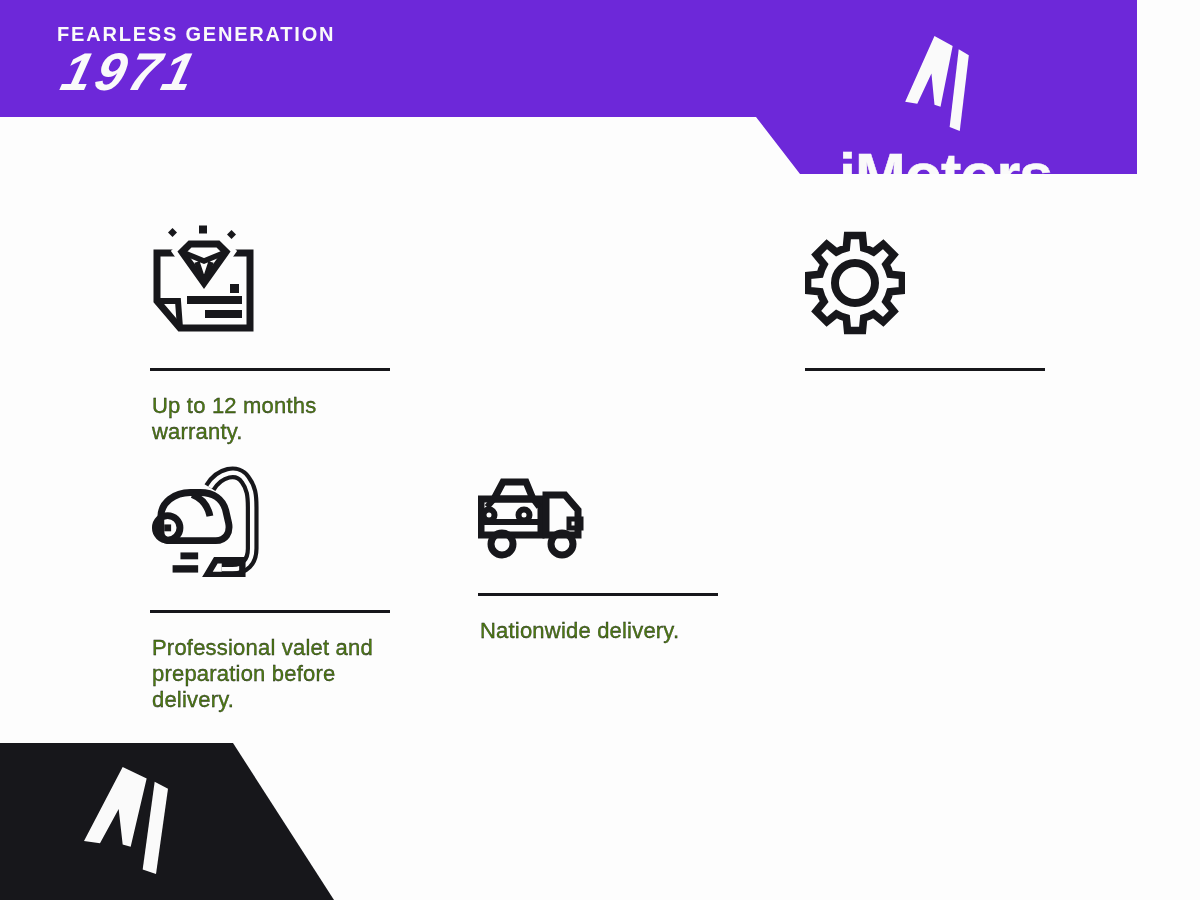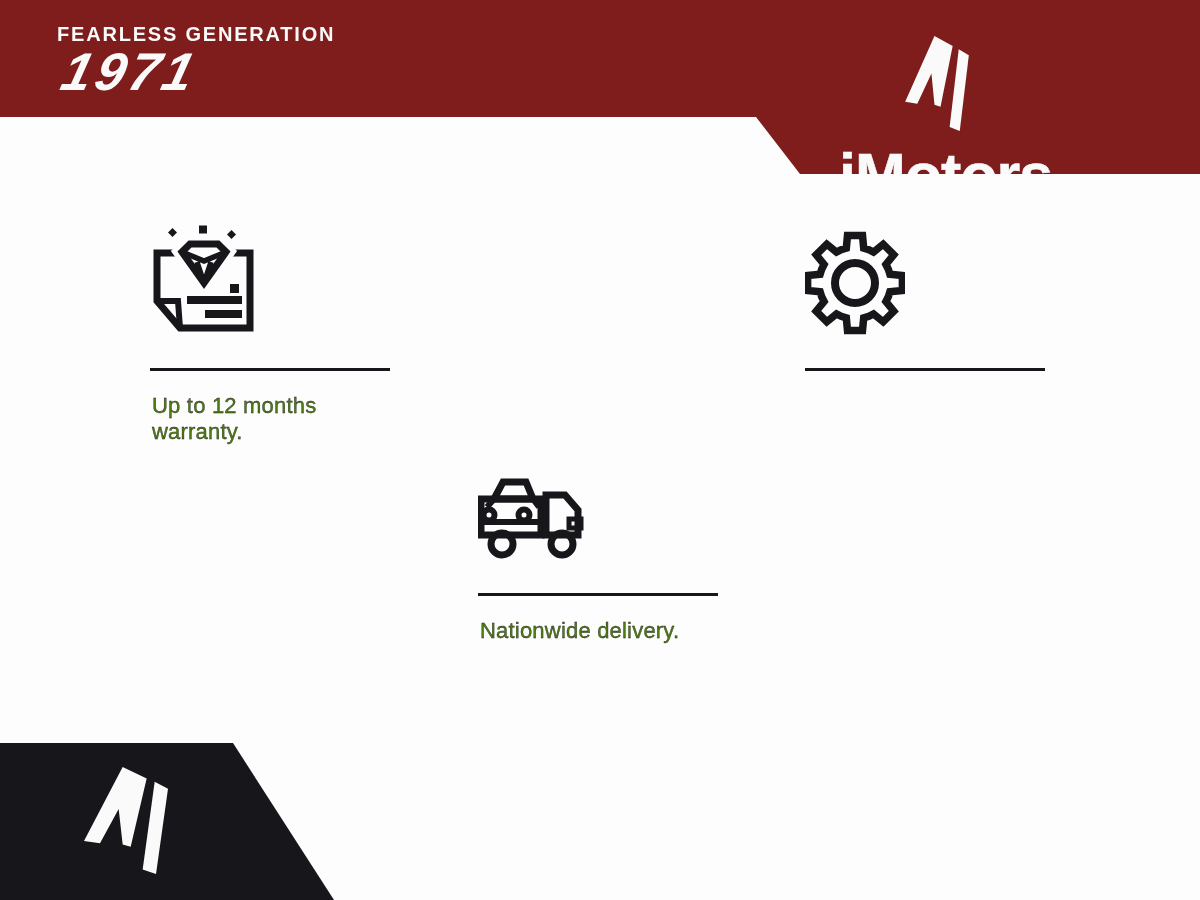--- a/index.html
+++ b/index.html
@@ -2,22 +2,23 @@
 <html><head>
 <meta charset="utf-8">
 <style>
   html,body{margin:0;padding:0;background:#e8e8e8;}
   .canvas{
     position:relative;width:1200px;height:900px;background:#fdfdfd;overflow:hidden;
     font-family:"Liberation Sans","DejaVu Sans",sans-serif;color:#1d1d1f;
   }
   
   .top-band{
-    position:absolute;left:0;top:0;width:1200px;height:174px;background:#7f1d1d;
+    position:absolute;left:0;top:0;width:1100px;height:174px;background:#6d28d9;
     clip-path:polygon(0 0,1200px 0,1200px 174px,800px 174px,756px 117px,0 117px);
+    padding-left:37px;
   }
   .brand{position:absolute;left:57px;top:24px;color:#fafafa;}
   .brand-top{font-size:20px;font-weight:bold;letter-spacing:1.8px;line-height:20px;}
   .brand-year{
     font-size:53px;font-weight:bold;font-style:italic;letter-spacing:4px;line-height:48px;
     margin-top:4px;transform:skewX(-14deg);transform-origin:left bottom;display:inline-block;
   }
   .logo{position:absolute;left:822px;top:36px;display:flex;align-items:center;flex-direction:column;}
   .logo-mark{display:block;}
   .logo-text{
@@ -94,20 +95,39 @@
   <div class="feature f3">
     <div class="icon-wrap">
       <svg width="100" height="104" viewBox="0 0 100 104">
         <path class="ico" fill="#fdfdfd" stroke-width="7.5" stroke-linejoin="miter" d="M84.9,43.3 L97.4,44.5 L97.4,59.5 L84.9,60.7 L83.3,65.8 L80.9,70.5 L88.8,80.2 L78.2,90.8 L68.5,82.9 L63.8,85.3 L58.7,86.9 L57.5,99.4 L42.5,99.4 L41.3,86.9 L36.2,85.3 L31.5,82.9 L21.8,90.8 L11.2,80.2 L19.1,70.5 L16.7,65.8 L15.1,60.7 L2.6,59.5 L2.6,44.5 L15.1,43.3 L16.7,38.2 L19.1,33.5 L11.2,23.8 L21.8,13.2 L31.5,21.1 L36.2,18.7 L41.3,17.1 L42.5,4.6 L57.5,4.6 L58.7,17.1 L63.8,18.7 L68.5,21.1 L78.2,13.2 L88.8,23.8 L80.9,33.5 L83.3,38.2 Z"></path>
         <circle class="ico" cx="50" cy="52" r="20" stroke-width="8" fill="#fdfdfd"></circle>
       </svg>
     </div>
     <div class="rule"></div>
   </div>
 
+  <div class="feature f4">
+    <div class="icon-wrap">
+      <svg width="112" height="113" viewBox="0 0 112 115">
+        <path d="M60,24 C70,8 88,4 96,16 C102,24 103,32 103,44 L103,86 C103,100 95,107 83,107 L72,107" stroke="#17171b" stroke-width="13" fill="none"></path>
+        <path d="M60,24 C70,8 88,4 96,16 C102,24 103,32 103,44 L103,86 C103,100 95,107 83,107 L72,107" stroke="#fdfdfd" stroke-width="4.5" fill="none"></path>
+        <path class="ico" fill="#fdfdfd" stroke-width="7" d="M10,68 L10,54 C10,39 24,29 40,29 L50,29 C64,29 73,36 76,47 L79,60 C81,70 76,78 66,78 L19,78 C13,78 10,74 10,68 Z"></path>
+        <path class="ico" d="M42,31 C52,35 58,43 60,53" stroke-width="7"></path>
+        <circle class="ico" cx="17" cy="65" r="12.5" stroke-width="7" fill="#fdfdfd"></circle>
+        <rect x="13.5" y="61.5" width="7" height="7" fill="#17171b"></rect>
+        <polygon class="ico" points="57,113 66,98 93,98 93,113" fill="#fdfdfd" stroke-width="6.5"></polygon>
+        <rect x="30" y="90" width="18" height="7" fill="#17171b"></rect>
+        <rect x="22" y="103" width="26" height="7.5" fill="#17171b"></rect>
+      </svg>
+    </div>
+    <div class="rule"></div>
+    <p class="label">Professional valet and
+preparation before
+delivery.</p>
+  </div>
 
   <div class="feature f5">
     <div class="icon-wrap">
       <svg width="108" height="82" viewBox="0 0 108 82">
         <polygon class="ico" points="16,21 25,4 48,4 55,21" stroke-width="7" fill="#fdfdfd"></polygon>
         <rect class="ico" x="3" y="21" width="60" height="36" stroke-width="7" fill="#fdfdfd"></rect>
         <path class="ico" d="M16,21 L9,29 M55,21 L61,29" stroke-width="6"></path>
         <path class="ico" d="M3,44 L63,44" stroke-width="6"></path>
         <path class="ico" d="M68,17 L87,17 L100,32 L100,57 L68,57 Z" stroke-width="7" fill="#fdfdfd"></path>
         <rect class="ico" x="91" y="41" width="12" height="9" stroke-width="5" fill="#fdfdfd"></rect>

